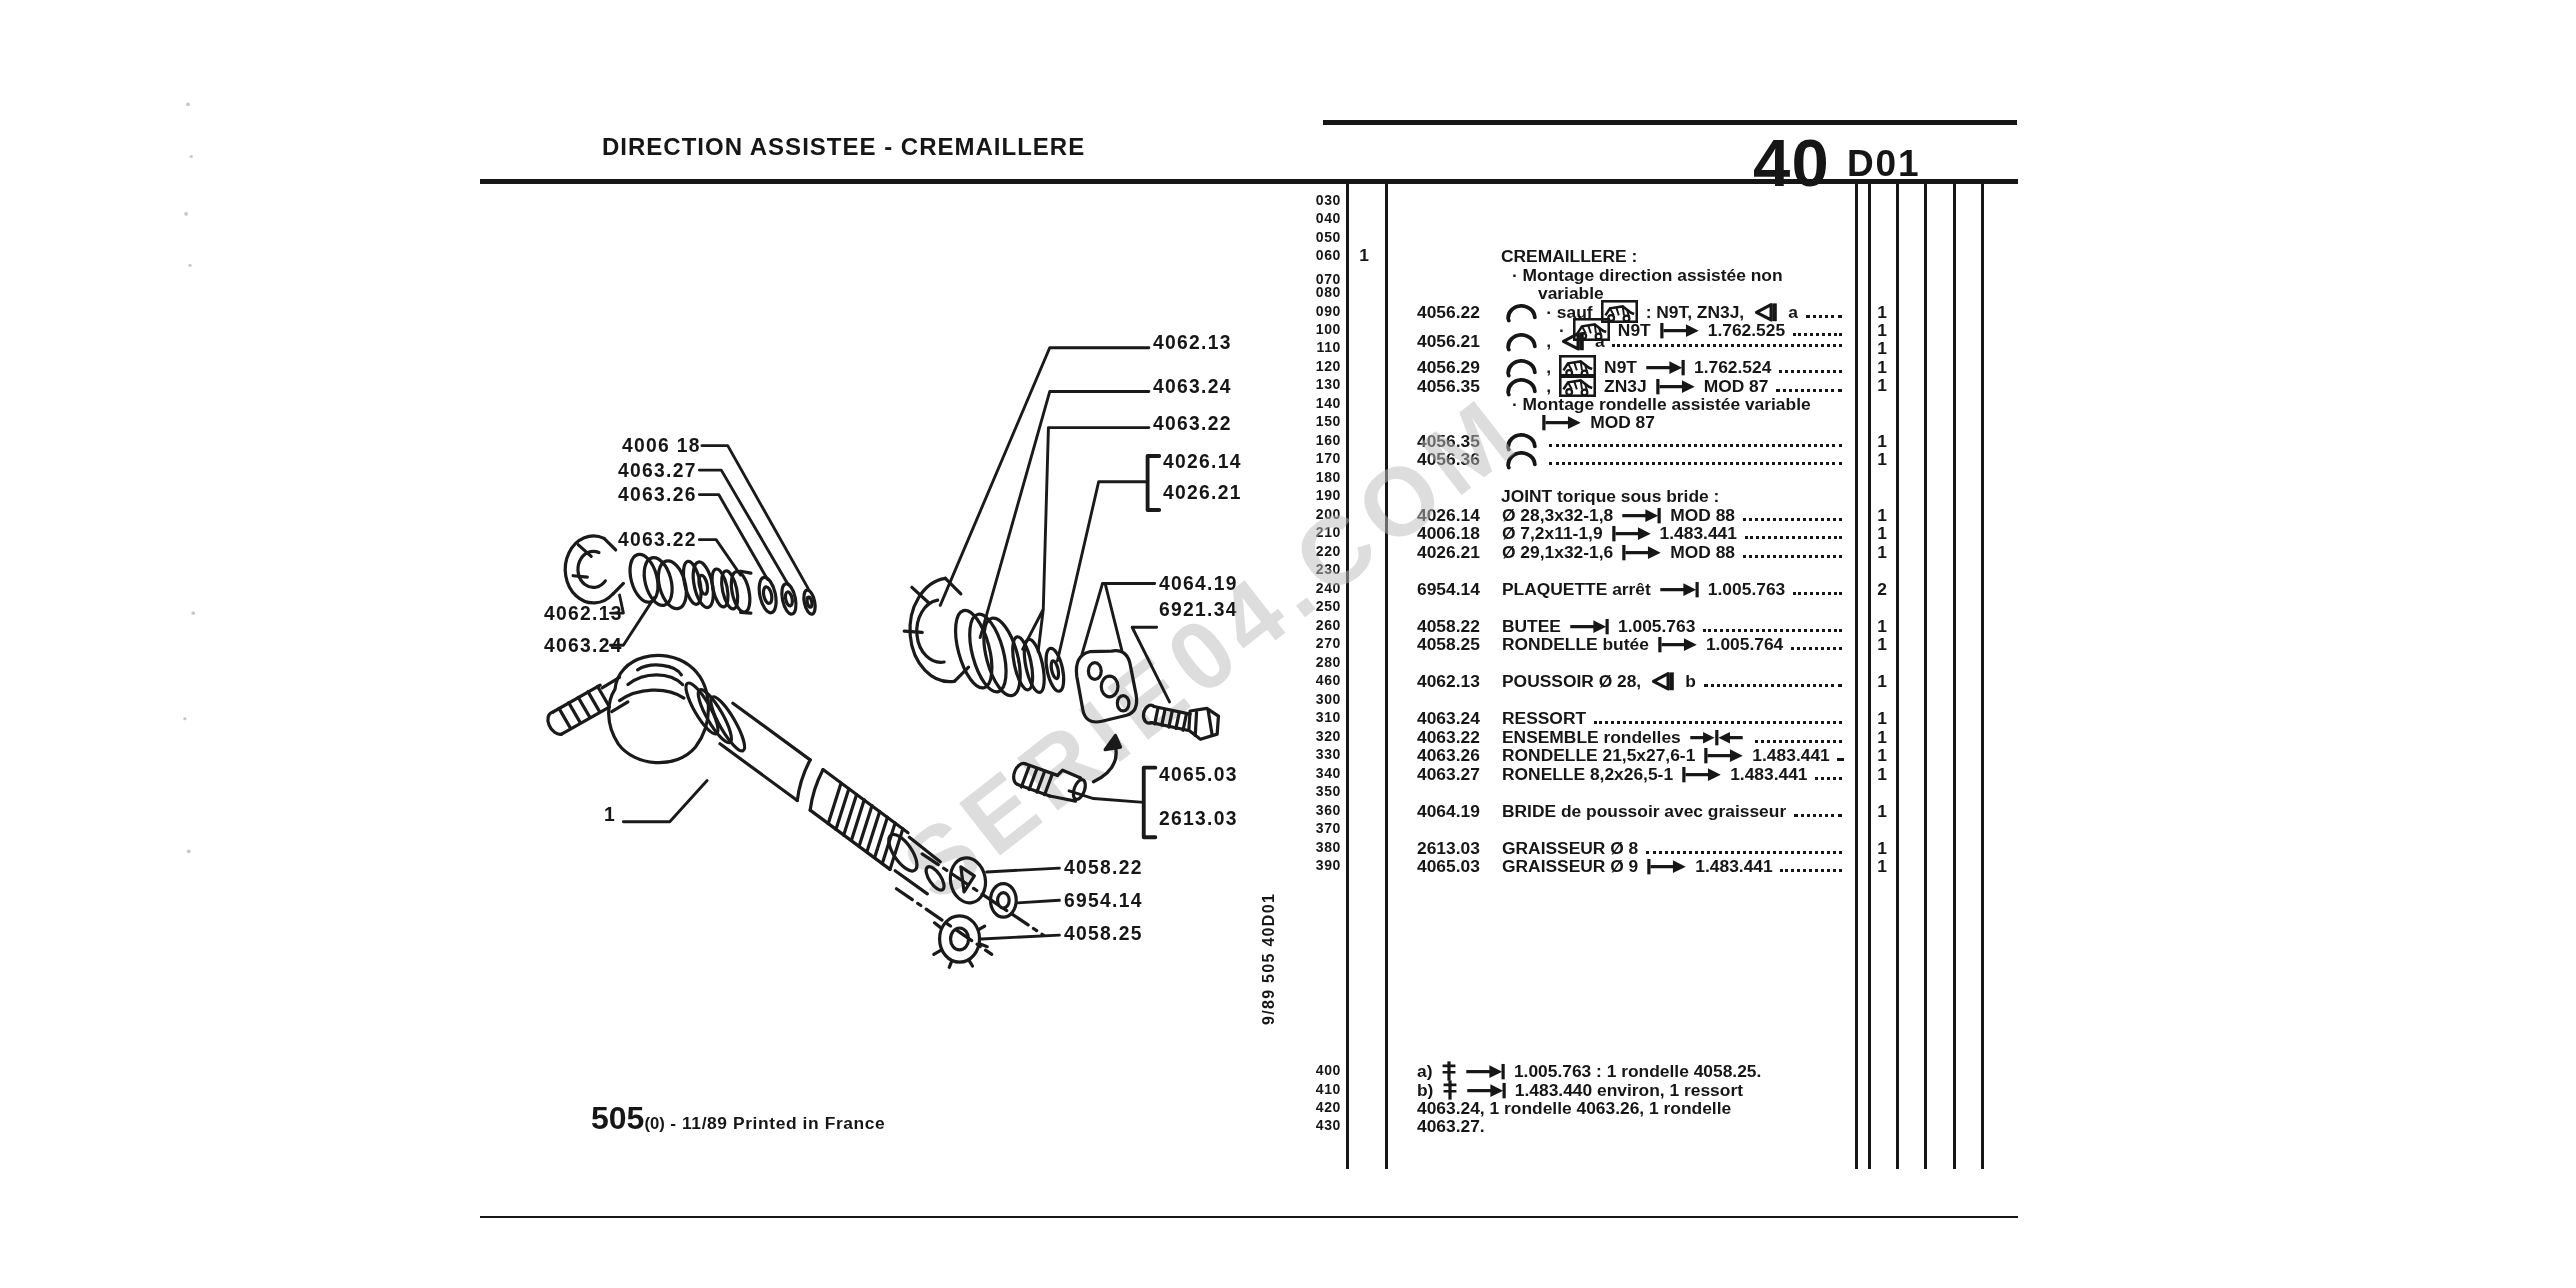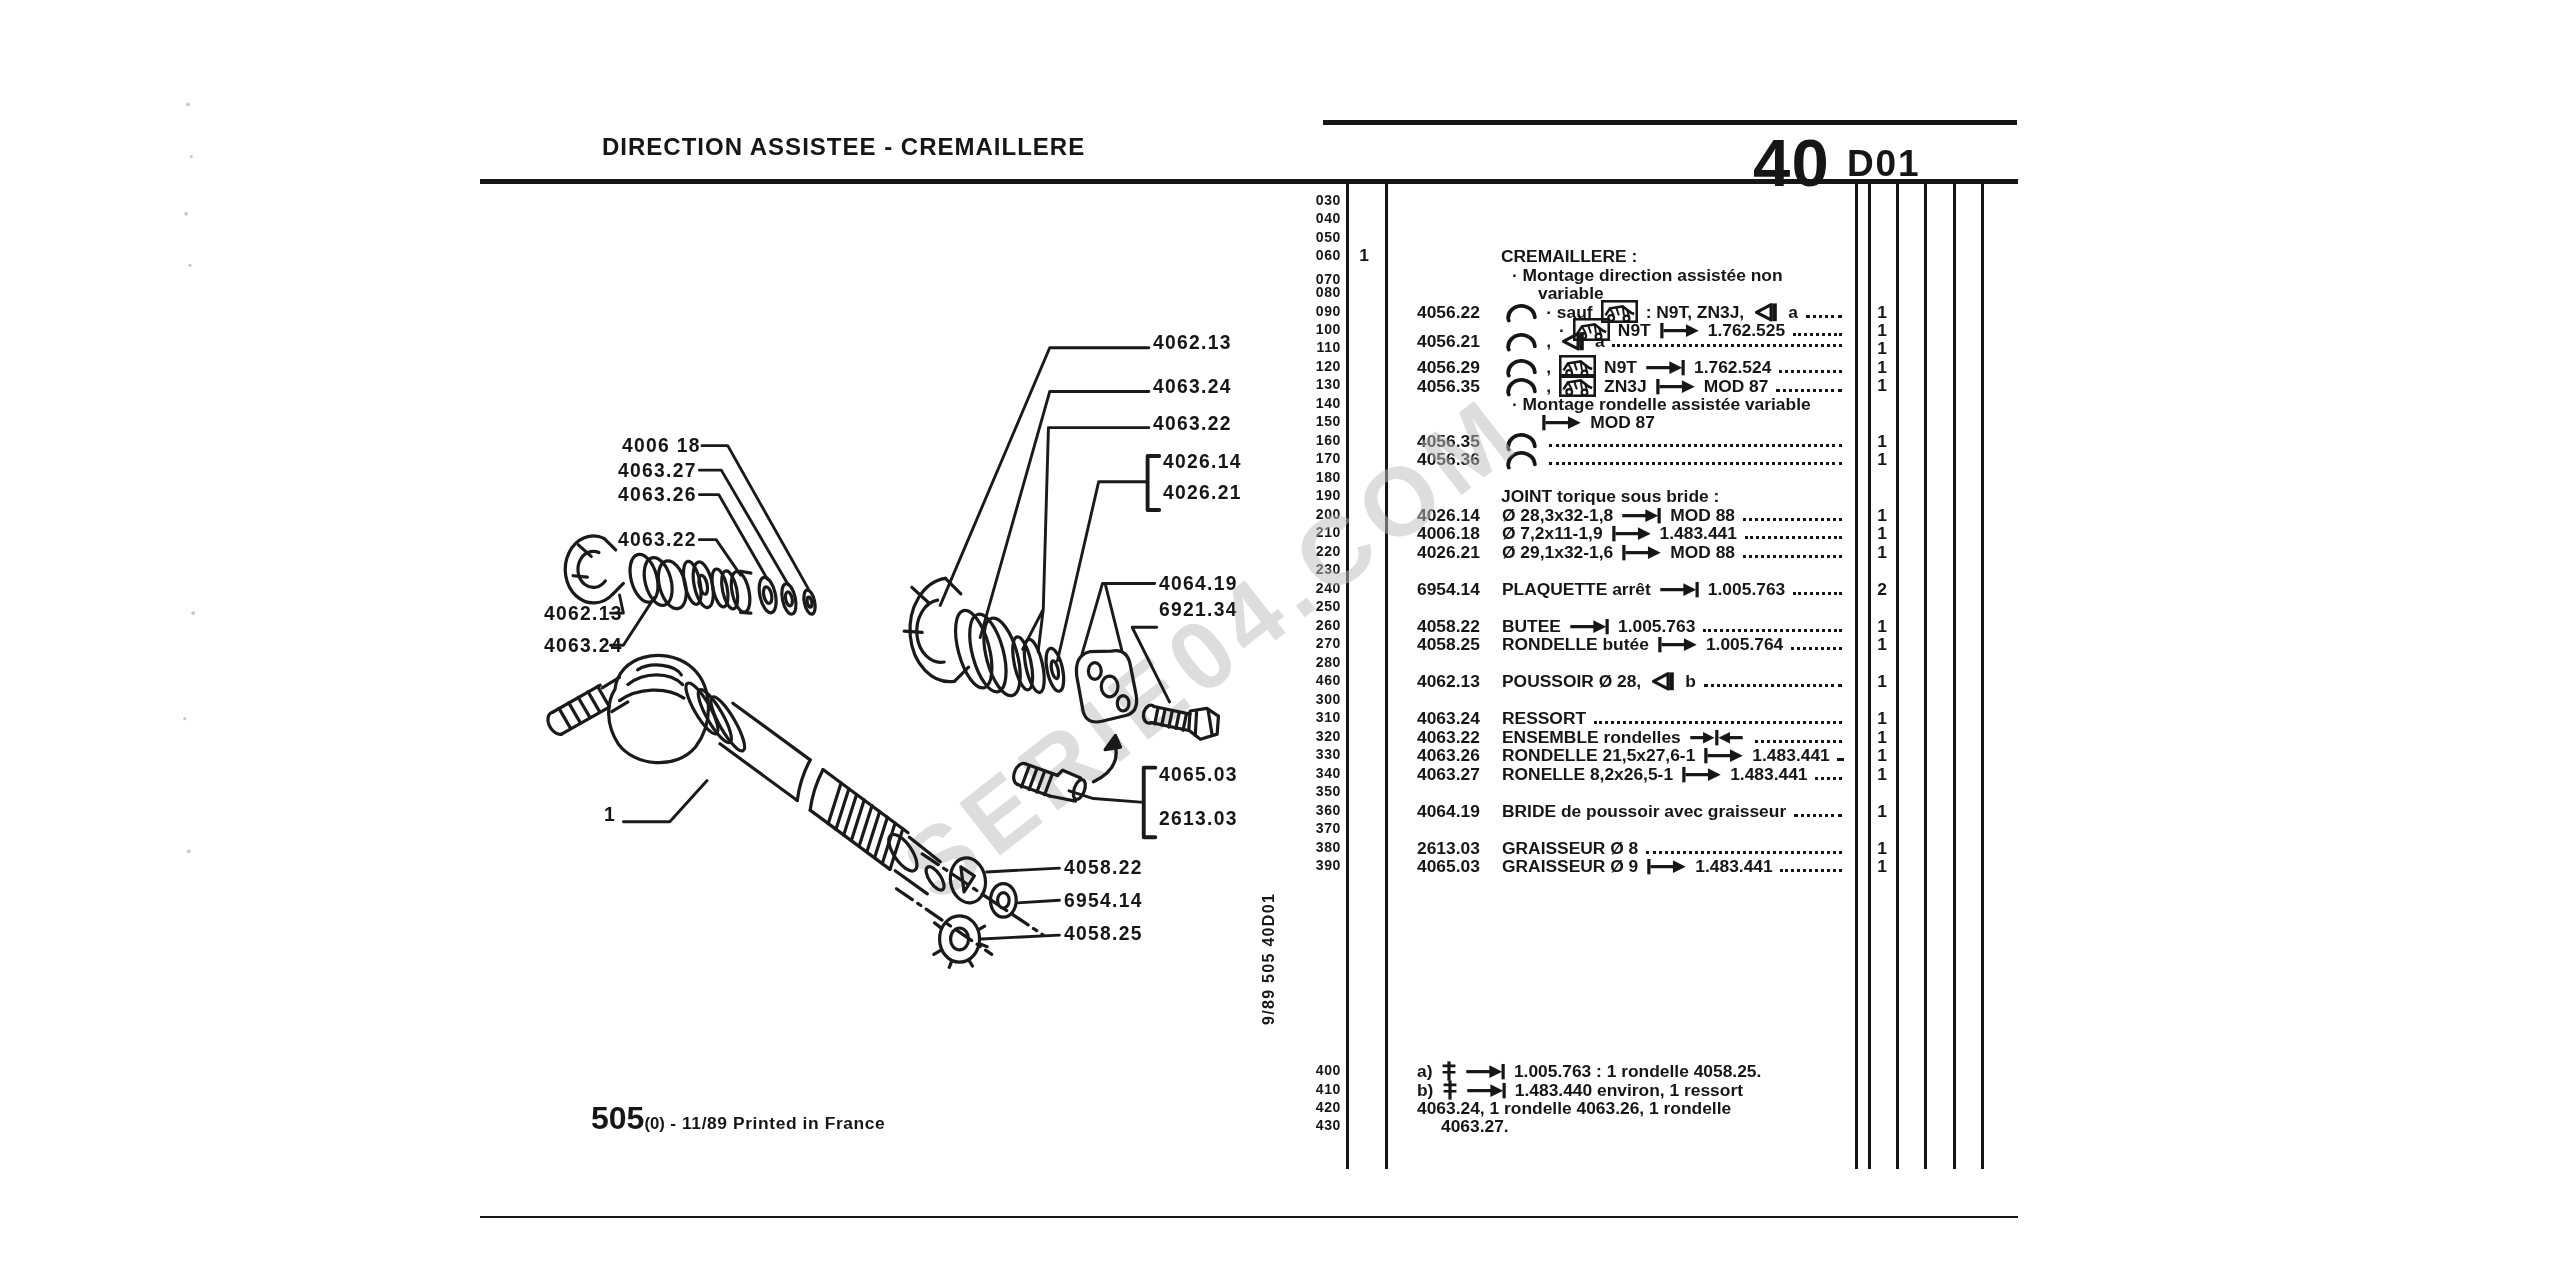--- a/index.html
+++ b/index.html
@@ -420,21 +420,21 @@
           <path d="M2 15 H40" stroke="#161616" stroke-width="5"></path>
           <path d="M38 5 L58 15 L38 25 Z" fill="#161616"></path>
           <rect x="57" y="3" width="5" height="24" fill="#161616"></rect>
         </svg></span>
       <span class="seg" style="white-space: pre;"> 1.483.440 environ, 1 ressort</span>
     </div>
     <div class="prow" style="left: 1417px; width: 433px; top: 1096px; height: 23px;">
       <span class="seg" style="white-space: pre;">4063.24, 1 rondelle 4063.26, 1 rondelle</span>
     </div>
     <div class="prow" style="left: 1417px; width: 433px; top: 1114px; height: 23px;">
-      <span class="seg" style="white-space: pre; margin-left: 24px;">4063.27.</span>
+      <span class="seg" style="white-space: pre;">4063.27.</span>
     </div>
   </div>
 <div class="abs" id="callouts" style="left:0;top:0">
     <span class="co" style="left: 1153px; top: 332px;">4062.13</span>
     <span class="co" style="left: 1153px; top: 376px;">4063.24</span>
     <span class="co" style="left: 1153px; top: 413px;">4063.22</span>
     <span class="co" style="left: 1163px; top: 451px;">4026.14</span>
     <span class="co" style="left: 1163px; top: 482px;">4026.21</span>
     <span class="co" style="left: 622px; top: 435px;">4006 18</span>
     <span class="co" style="left: 618px; top: 460px;">4063.27</span>

